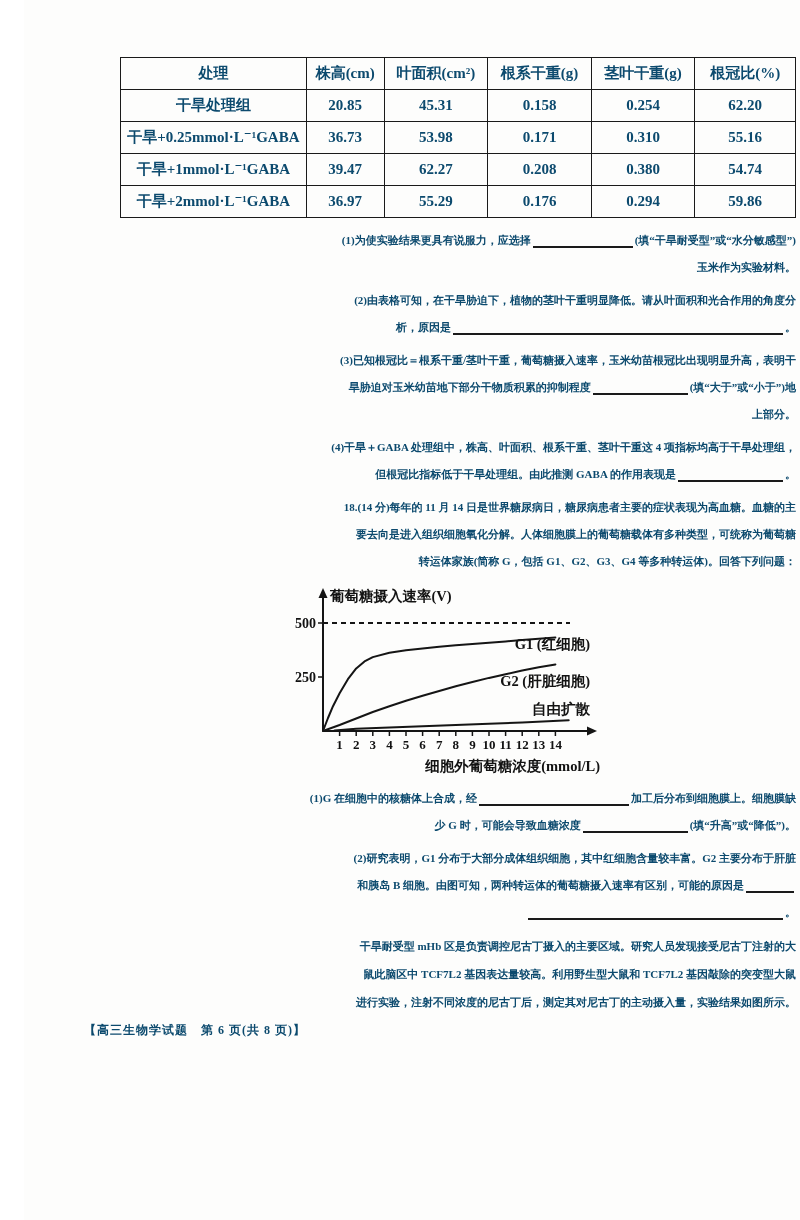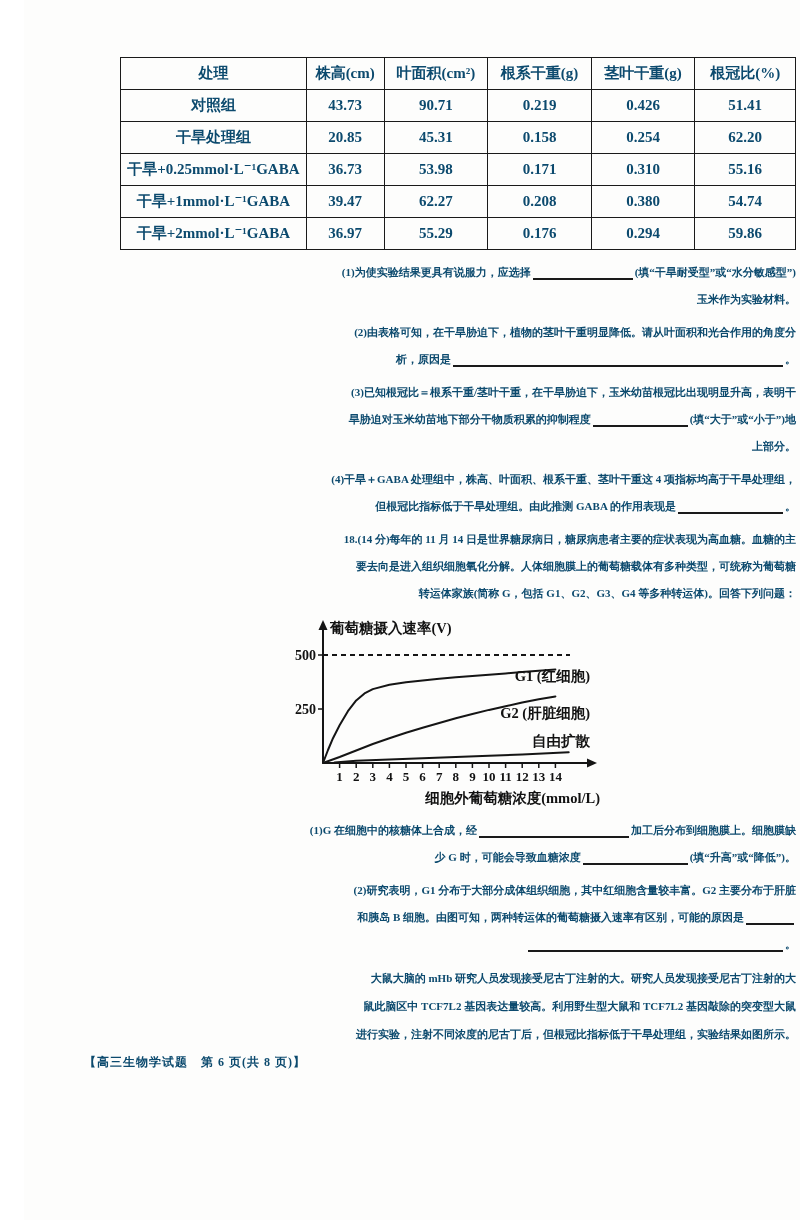--- a/index.html
+++ b/index.html
@@ -76,28 +76,20 @@
           <th>处理</th>
           <th>株高(cm)</th>
           <th>叶面积(cm²)</th>
           <th>根系干重(g)</th>
           <th>茎叶干重(g)</th>
           <th>根冠比(%)</th>
         </tr>
       </thead>
       <tbody>
         <tr>
-          <td>对照组</td>
-          <td>43.73</td>
-          <td>90.71</td>
-          <td>0.219</td>
-          <td>0.426</td>
-          <td>51.41</td>
-        </tr>
-        <tr>
           <td>干旱处理组</td>
           <td>20.85</td>
           <td>45.31</td>
           <td>0.158</td>
           <td>0.254</td>
           <td>62.20</td>
         </tr>
         <tr>
           <td>干旱+0.25mmol·L⁻¹GABA</td>
           <td>36.73</td>
@@ -120,21 +112,21 @@
           <td>55.29</td>
           <td>0.176</td>
           <td>0.294</td>
           <td>59.86</td>
         </tr>
       </tbody>
     </table>
 
   <div class="para sub"><span class="num">(1)</span><span>为使实验结果更具有说服力，应选择</span><span class="blank" style="width: 100px;"></span><span>(填“干旱耐受型”或“水分敏感型”)</span><br><span>玉米作为实验材料。</span></div>
   <div class="para sub"><span class="num">(2)</span><span>由表格可知，在干旱胁迫下，植物的茎叶干重明显降低。请从叶面积和光合作用的角度分</span><br><span>析，原因是</span><span class="blank" style="width: 330px;"></span><span>。</span></div>
-  <div class="para sub"><span class="num">(3)</span><span>已知根冠比＝根系干重/茎叶干重，在干旱胁迫下，玉米幼苗根冠比出现明显升高，表明干</span><br><span>旱胁迫对玉米幼苗地下部分干物质积累的抑制程度</span><span class="blank" style="width: 95px;"></span><span>(填“大于”或“小于”)地</span><br><span>上部分。</span></div>
+  <div class="para sub"><span class="num">(3)</span><span>已知根冠比＝根系干重/茎叶干重，葡萄糖摄入速率，玉米幼苗根冠比出现明显升高，表明干</span><br><span>旱胁迫对玉米幼苗地下部分干物质积累的抑制程度</span><span class="blank" style="width: 95px;"></span><span>(填“大于”或“小于”)地</span><br><span>上部分。</span></div>
   <div class="para sub"><span class="num">(4)</span><span>干旱＋GABA 处理组中，株高、叶面积、根系干重、茎叶干重这 4 项指标均高于干旱处理组，</span><br><span>但根冠比指标低于干旱处理组。由此推测 GABA 的作用表现是</span><span class="blank" style="width: 105px;"></span><span>。</span></div>
 
   <div class="para qmain"><span class="num">18.</span><span>(14 分)每年的 11 月 14 日是世界糖尿病日，糖尿病患者主要的症状表现为高血糖。血糖的主</span><br><span>要去向是进入组织细胞氧化分解。人体细胞膜上的葡萄糖载体有多种类型，可统称为葡萄糖</span><br><span>转运体家族(简称 G，包括 G1、G2、G3、G4 等多种转运体)。回答下列问题：</span></div>
 
   <div class="chart">
     <svg id="chart-svg" width="312" height="200">
         <line x1="28" y1="150" x2="294" y2="150" stroke="#151515" stroke-width="2"></line>
         <line x1="28" y1="150" x2="28" y2="14" stroke="#151515" stroke-width="2"></line>
         <polygon points="28,7 23.5,17 32.5,17" fill="#151515"></polygon>
         <polygon points="302,150 292,145.5 292,154.5" fill="#151515"></polygon>
@@ -177,19 +169,19 @@
         <polyline points="28.0,150.0 44.6,144.0 61.2,137.5 77.8,131.0 94.4,125.2 111.0,119.8 127.6,114.8 144.2,110.0 160.8,105.3 177.4,101.0 194.0,96.9 210.6,93.2 227.2,89.5 243.8,86.3 260.4,83.5" fill="none" stroke="#151515" stroke-width="2" stroke-linejoin="round" stroke-linecap="round"></polyline>
         <polyline points="39.6,149.4 61.2,147.8 94.4,146.5 127.6,145.2 160.8,144.0 194.0,142.7 227.2,141.4 273.7,139.2" fill="none" stroke="#151515" stroke-width="2" stroke-linejoin="round" stroke-linecap="round"></polyline>
         <text x="295" y="68" text-anchor="end" font-size="14.5">G1 (红细胞)</text>
         <text x="295" y="105" text-anchor="end" font-size="14.5">G2 (肝脏细胞)</text>
         <text x="295" y="133" text-anchor="end" font-size="14.5">自由扩散</text>
       </svg>
   </div>
 
   <div class="para sub"><span class="num">(1)</span><span>G 在细胞中的核糖体上合成，经</span><span class="blank" style="width: 150px;"></span><span>加工后分布到细胞膜上。细胞膜缺</span><br><span>少 G 时，可能会导致血糖浓度</span><span class="blank" style="width: 105px;"></span><span>(填“升高”或“降低”)。</span></div>
   <div class="para sub"><span class="num">(2)</span><span>研究表明，G1 分布于大部分成体组织细胞，其中红细胞含量较丰富。G2 主要分布于肝脏</span><br><span>和胰岛 B 细胞。由图可知，两种转运体的葡萄糖摄入速率有区别，可能的原因是</span><span class="blank" style="width: 48px;"></span><br><span class="blank" style="width: 255px;"></span><span>。</span></div>
-  <div class="para indent2"><span>大鼠大脑的 mHb 研究人员发现接受尼古丁注射的大。研究人员发现接受尼古丁注射的大</span><br><span>鼠此脑区中 TCF7L2 基因表达量较高。利用野生型大鼠和 TCF7L2 基因敲除的突变型大鼠</span><br><span>进行实验，注射不同浓度的尼古丁后，但根冠比指标低于干旱处理组，实验结果如图所示。</span></div>
+  <div class="para indent2"><span>干旱耐受型 mHb 区是负责调控尼古丁摄入的主要区域。研究人员发现接受尼古丁注射的大</span><br><span>鼠此脑区中 TCF7L2 基因表达量较高。利用野生型大鼠和 TCF7L2 基因敲除的突变型大鼠</span><br><span>进行实验，注射不同浓度的尼古丁后，测定其对尼古丁的主动摄入量，实验结果如图所示。</span></div>
 
   <div class="footer">
     <span>【高三生物学试题　第 6 页(共 8 页)】</span>
   </div>
 
 </div>
 
 </body></html>

